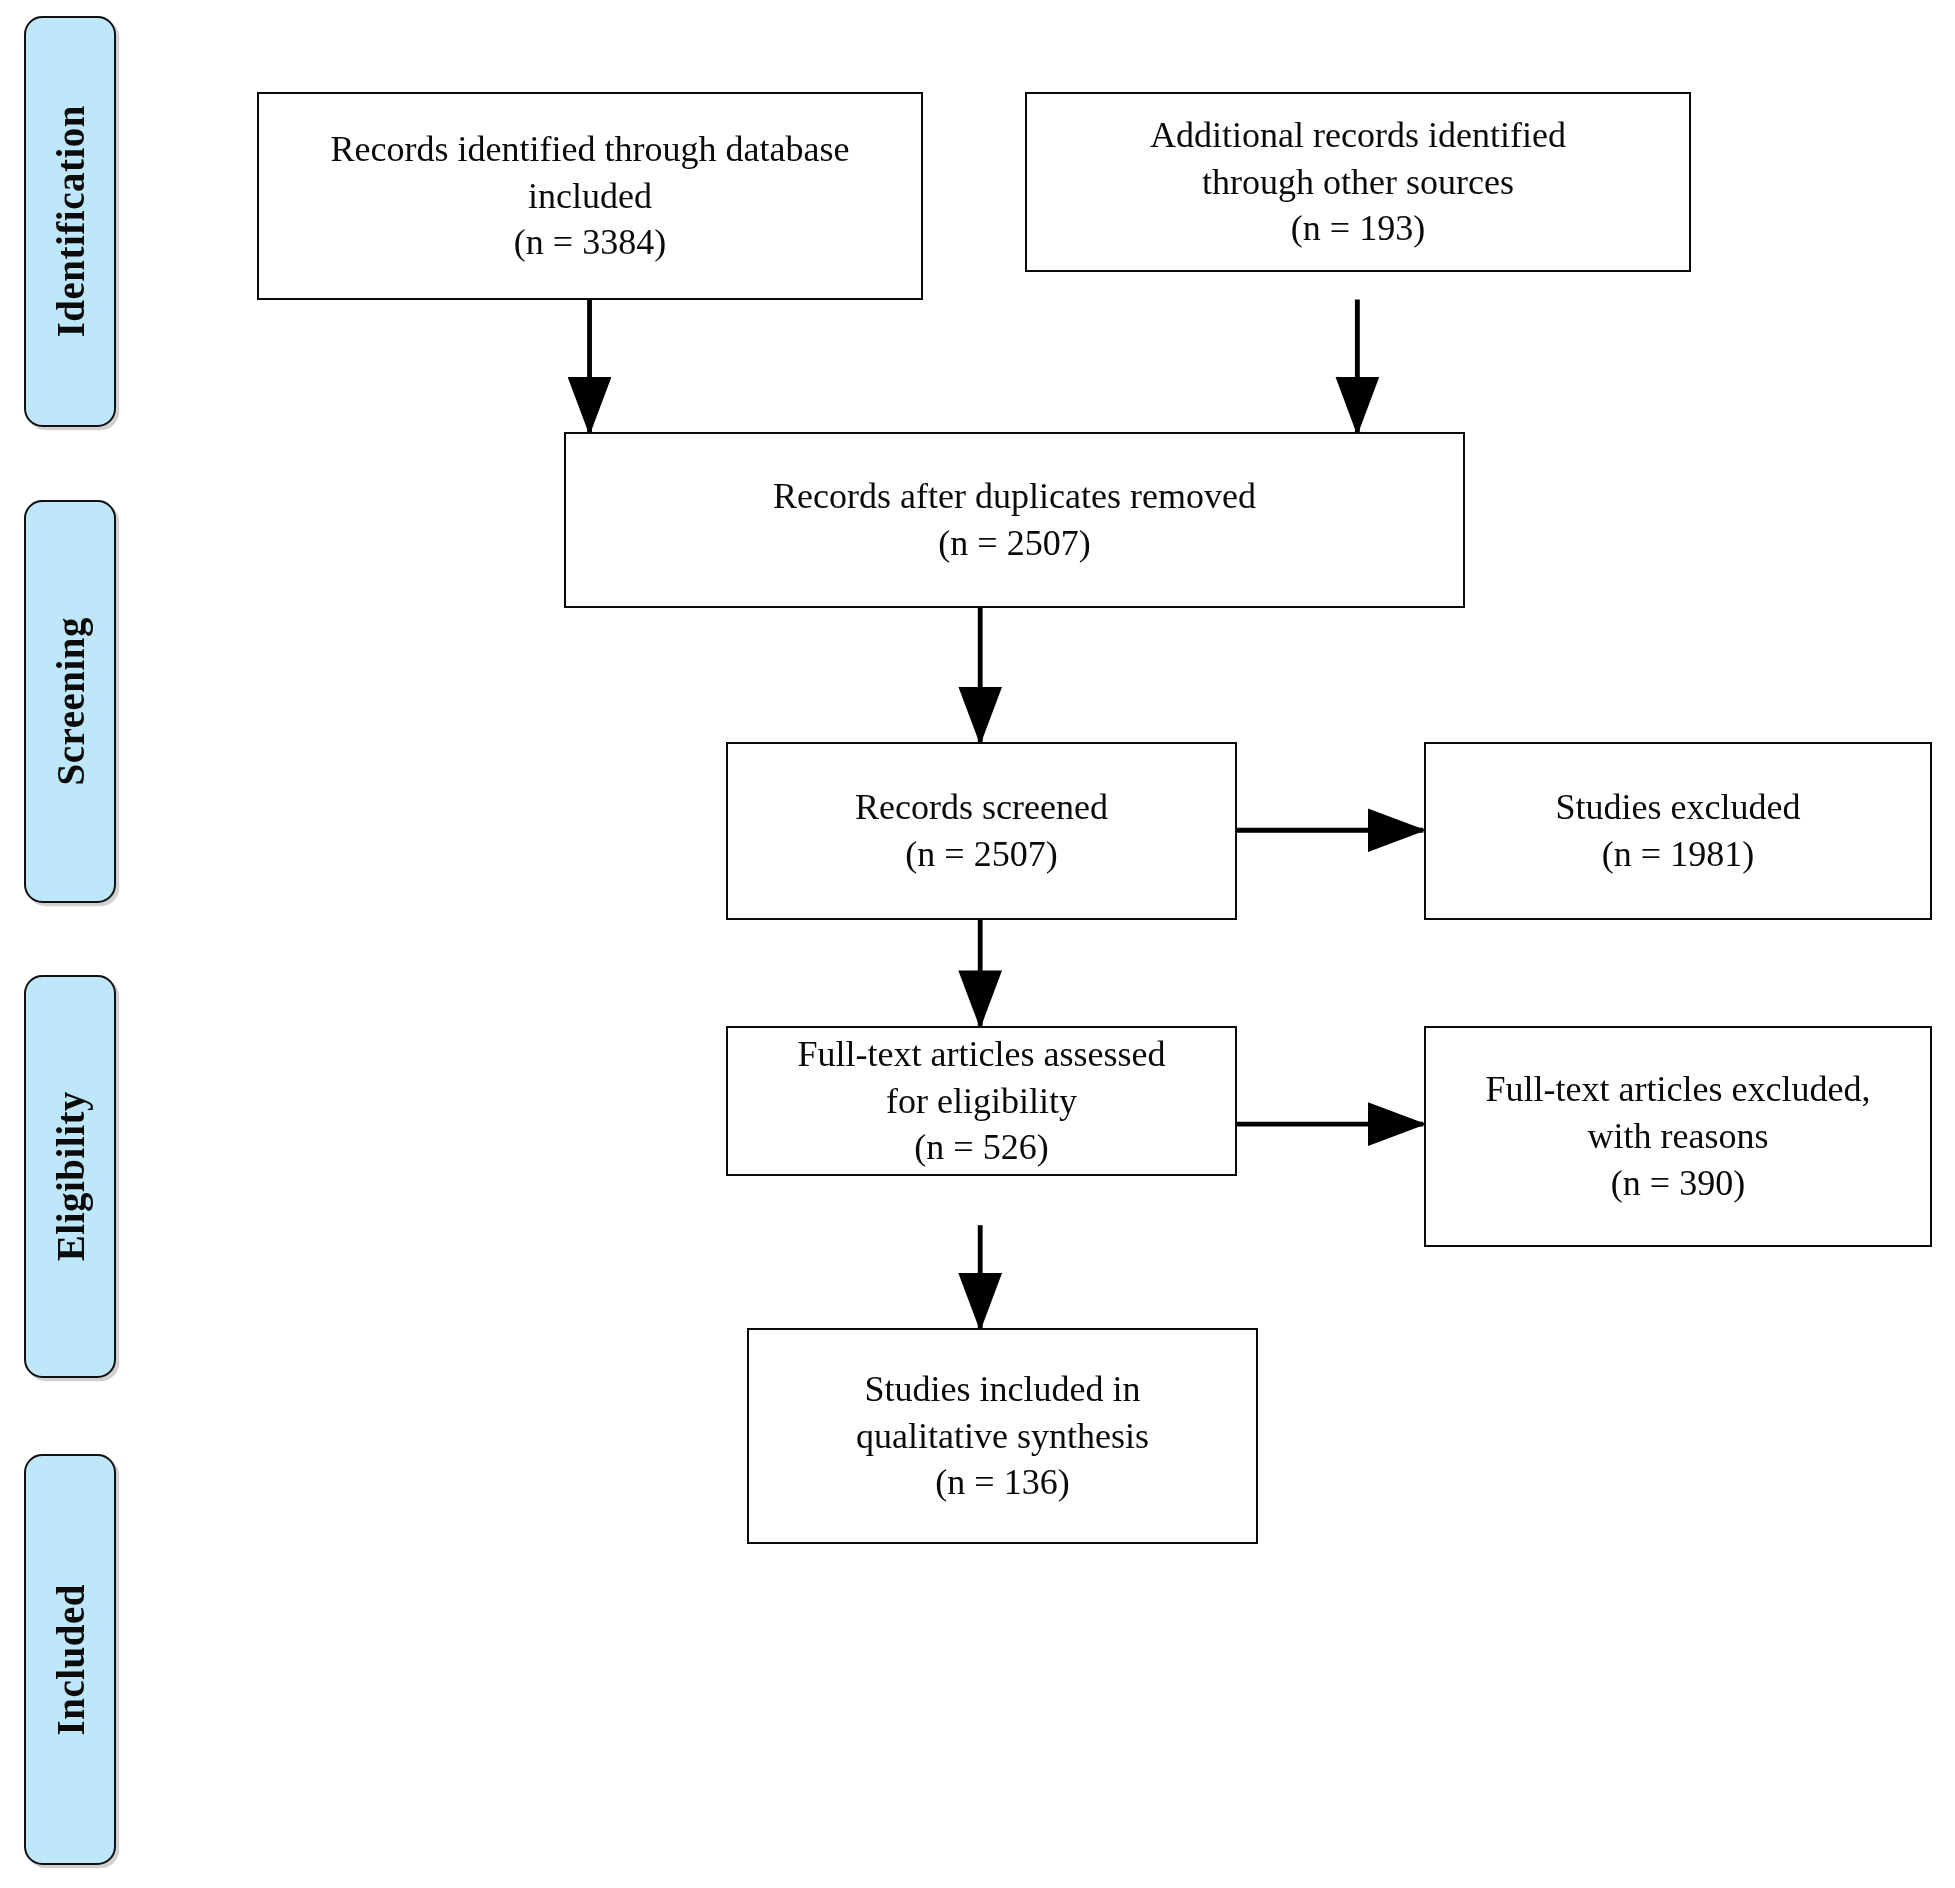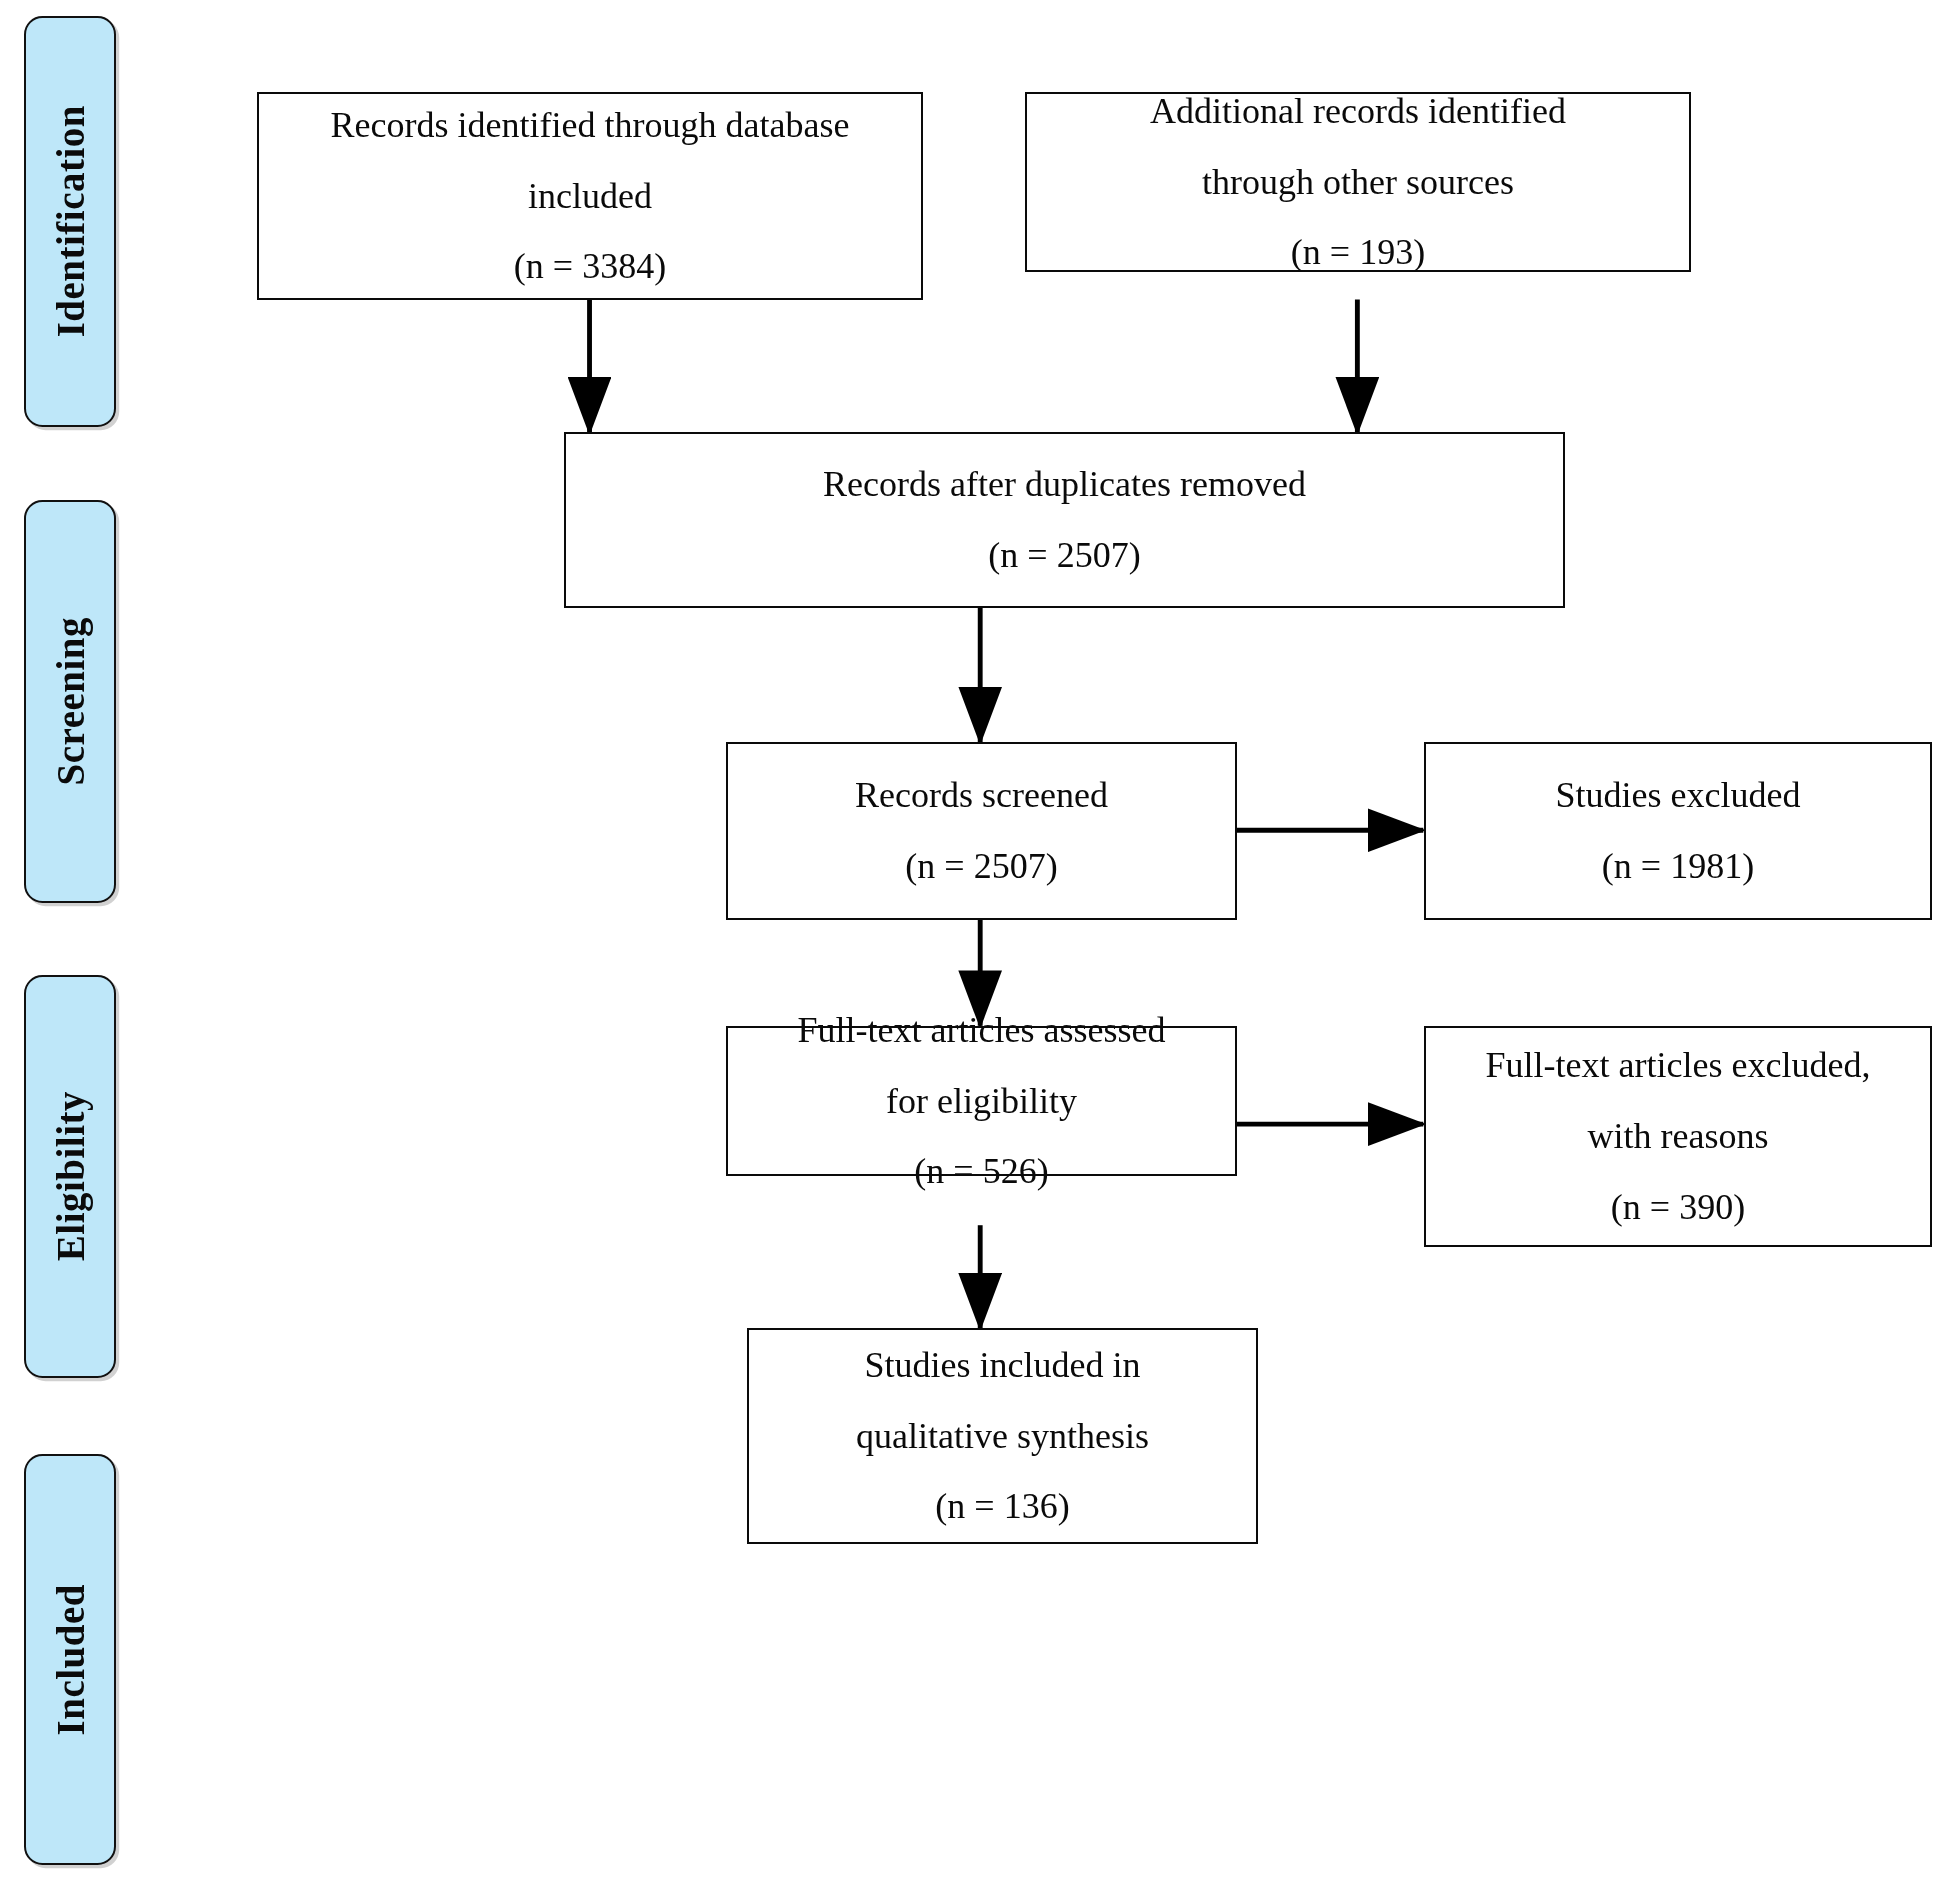--- a/index.html
+++ b/index.html
@@ -51,21 +51,20 @@
   .flow-box {
     position: absolute;
     box-sizing: border-box;
     background: #ffffff;
     border: 2.7px solid #0a0a0a;
     display: flex;
     flex-direction: column;
     align-items: center;
     justify-content: center;
     padding: 5.4px 14px;
-    gap: 24px;
   }
   .flow-box .line {
     font-family: "Liberation Serif", "DejaVu Serif", serif;
     font-size: 36px;
     line-height: 1.30;
     color: #0a0a0a;
     text-align: center;
     white-space: nowrap;
   }
 
@@ -141,21 +140,21 @@
     <div class="line">included</div>
     <div class="line">(n = 3384)</div>
   </div>
 
   <div class="flow-box" style="left:1025px; top:92px; width:666px; height:180px;">
     <div class="line">Additional records identified</div>
     <div class="line">through other sources</div>
     <div class="line">(n = 193)</div>
   </div>
 
-  <div class="flow-box" style="left:564px; top:432px; width:1001px; height:176px;">
+  <div class="flow-box" style="left:564px; top:432px; width:901px; height:176px;">
     <div class="line">Records after duplicates removed</div>
     <div class="line">(n = 2507)</div>
   </div>
 
   <div class="flow-box" style="left:726px; top:742px; width:511px; height:178px;">
     <div class="line">Records screened</div>
     <div class="line">(n = 2507)</div>
   </div>
 
   <div class="flow-box" style="left:1424px; top:742px; width:508px; height:178px;">

